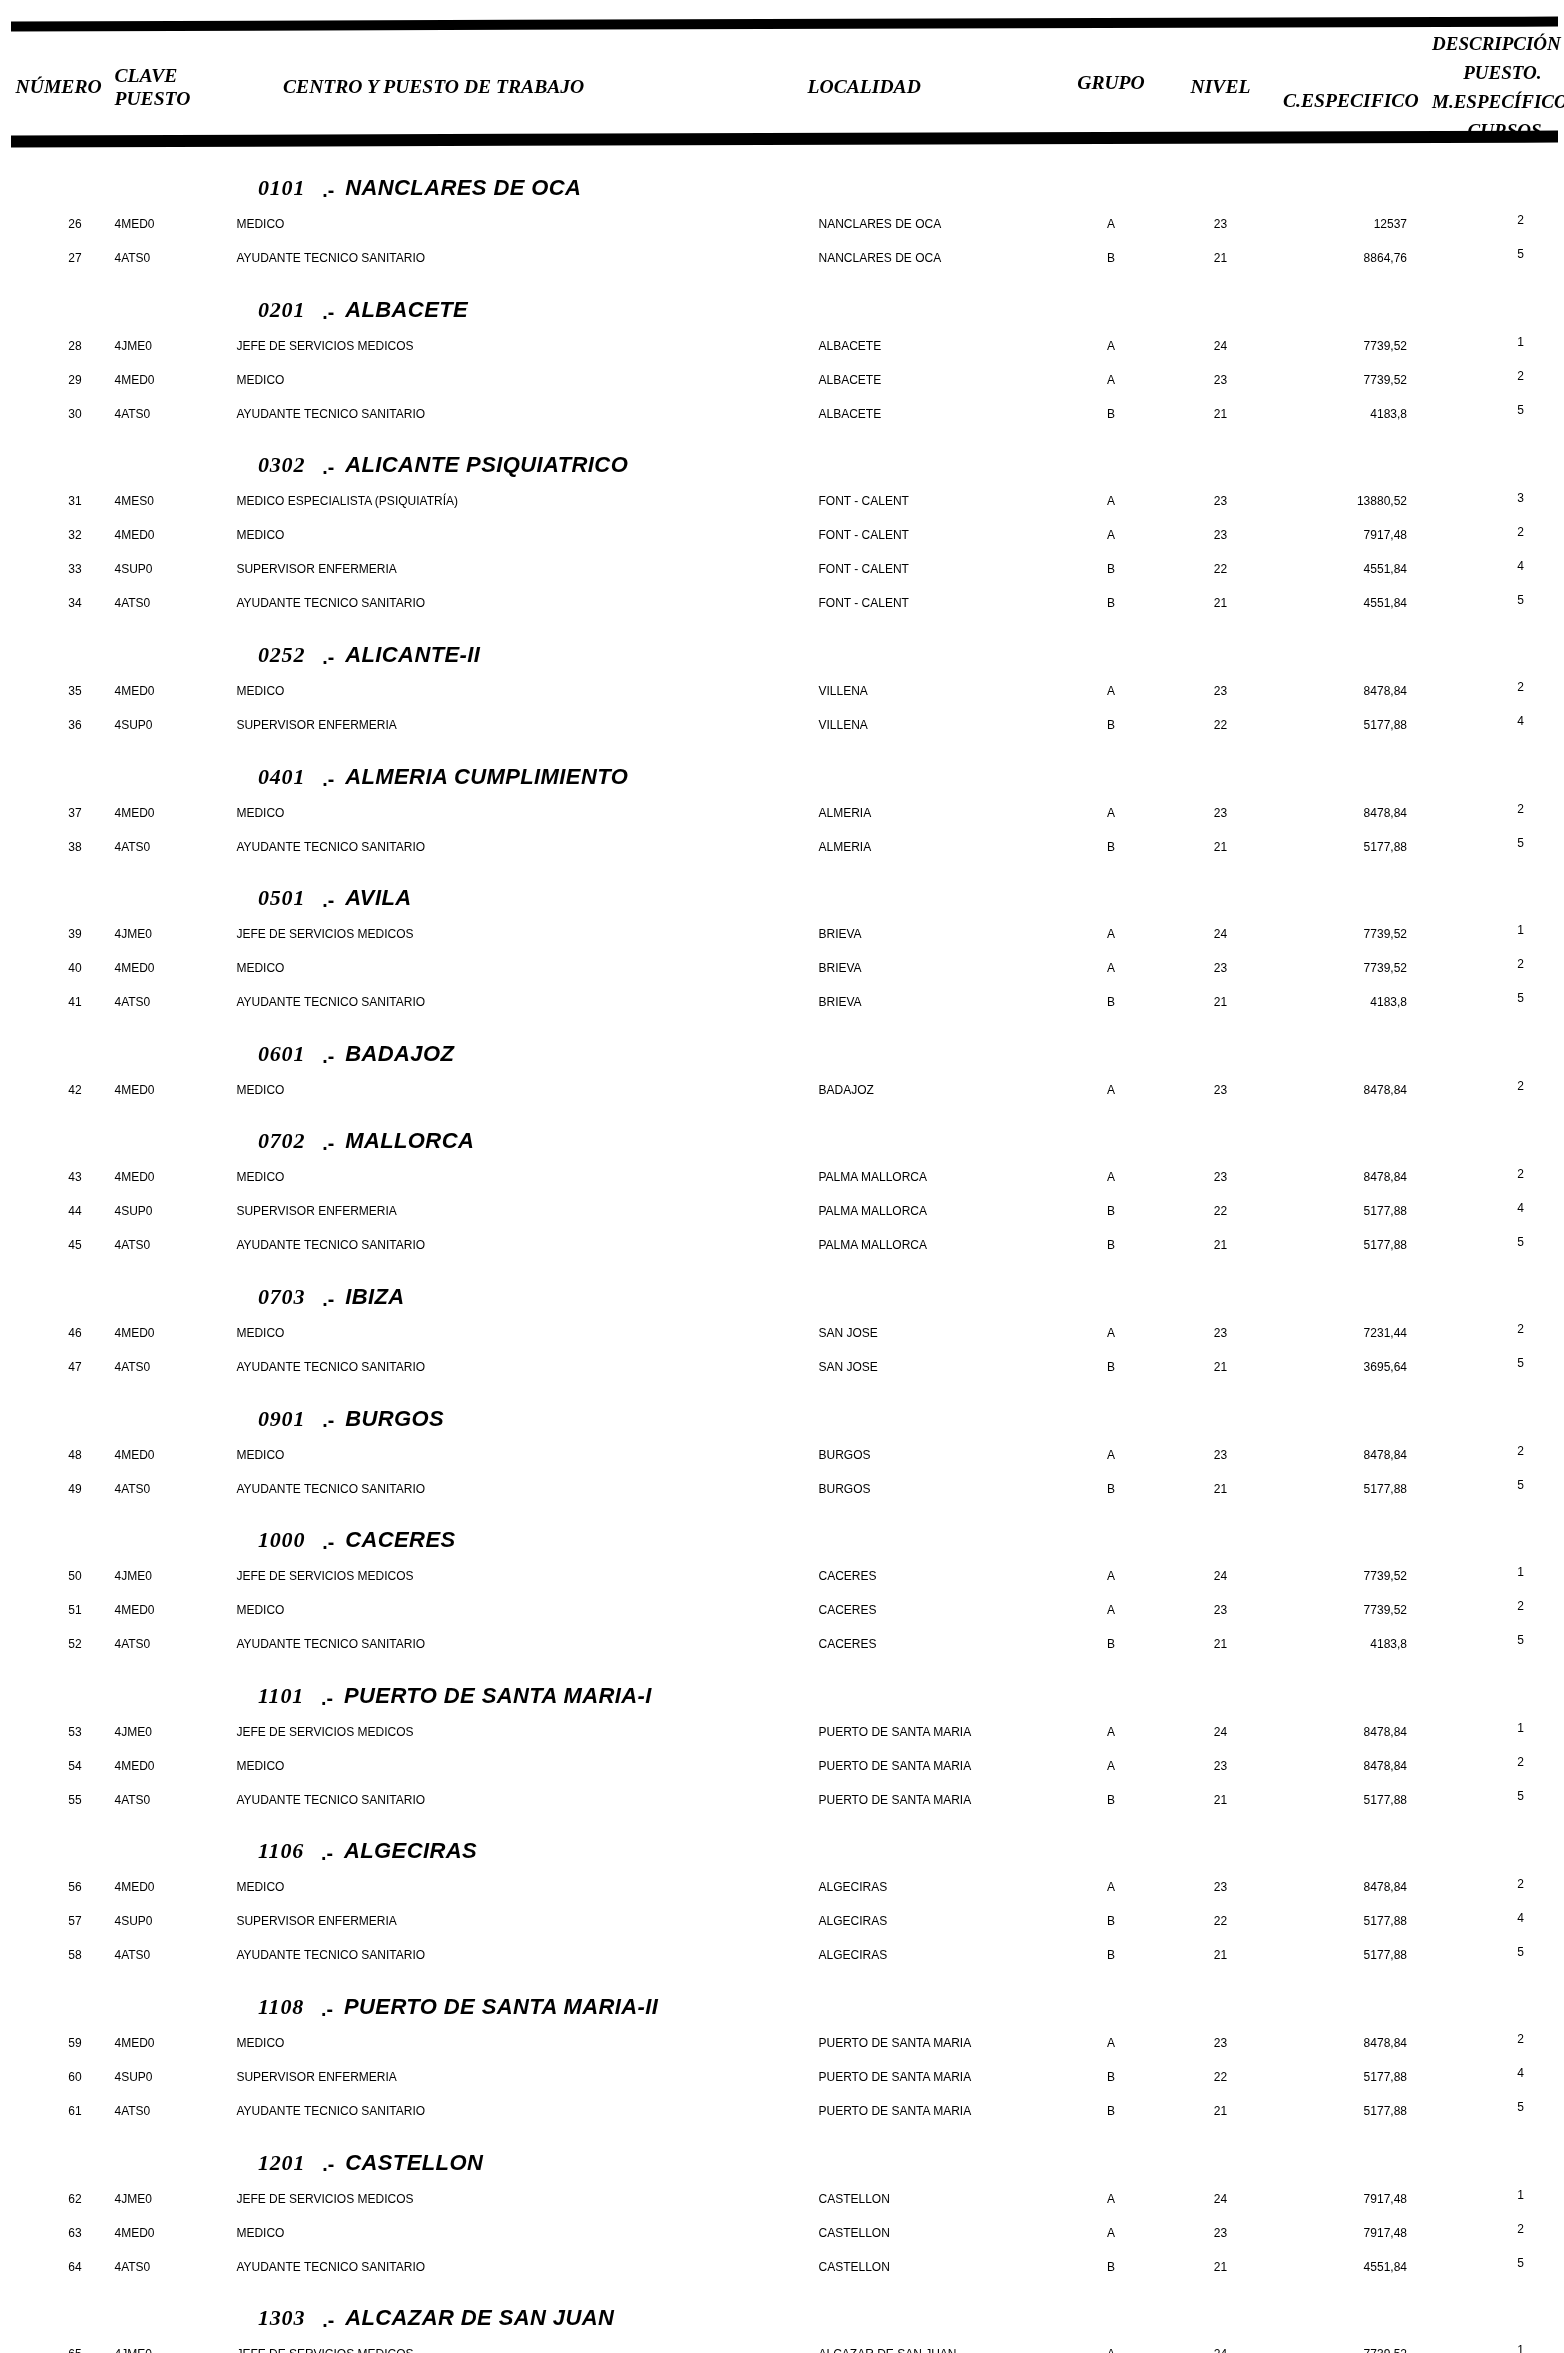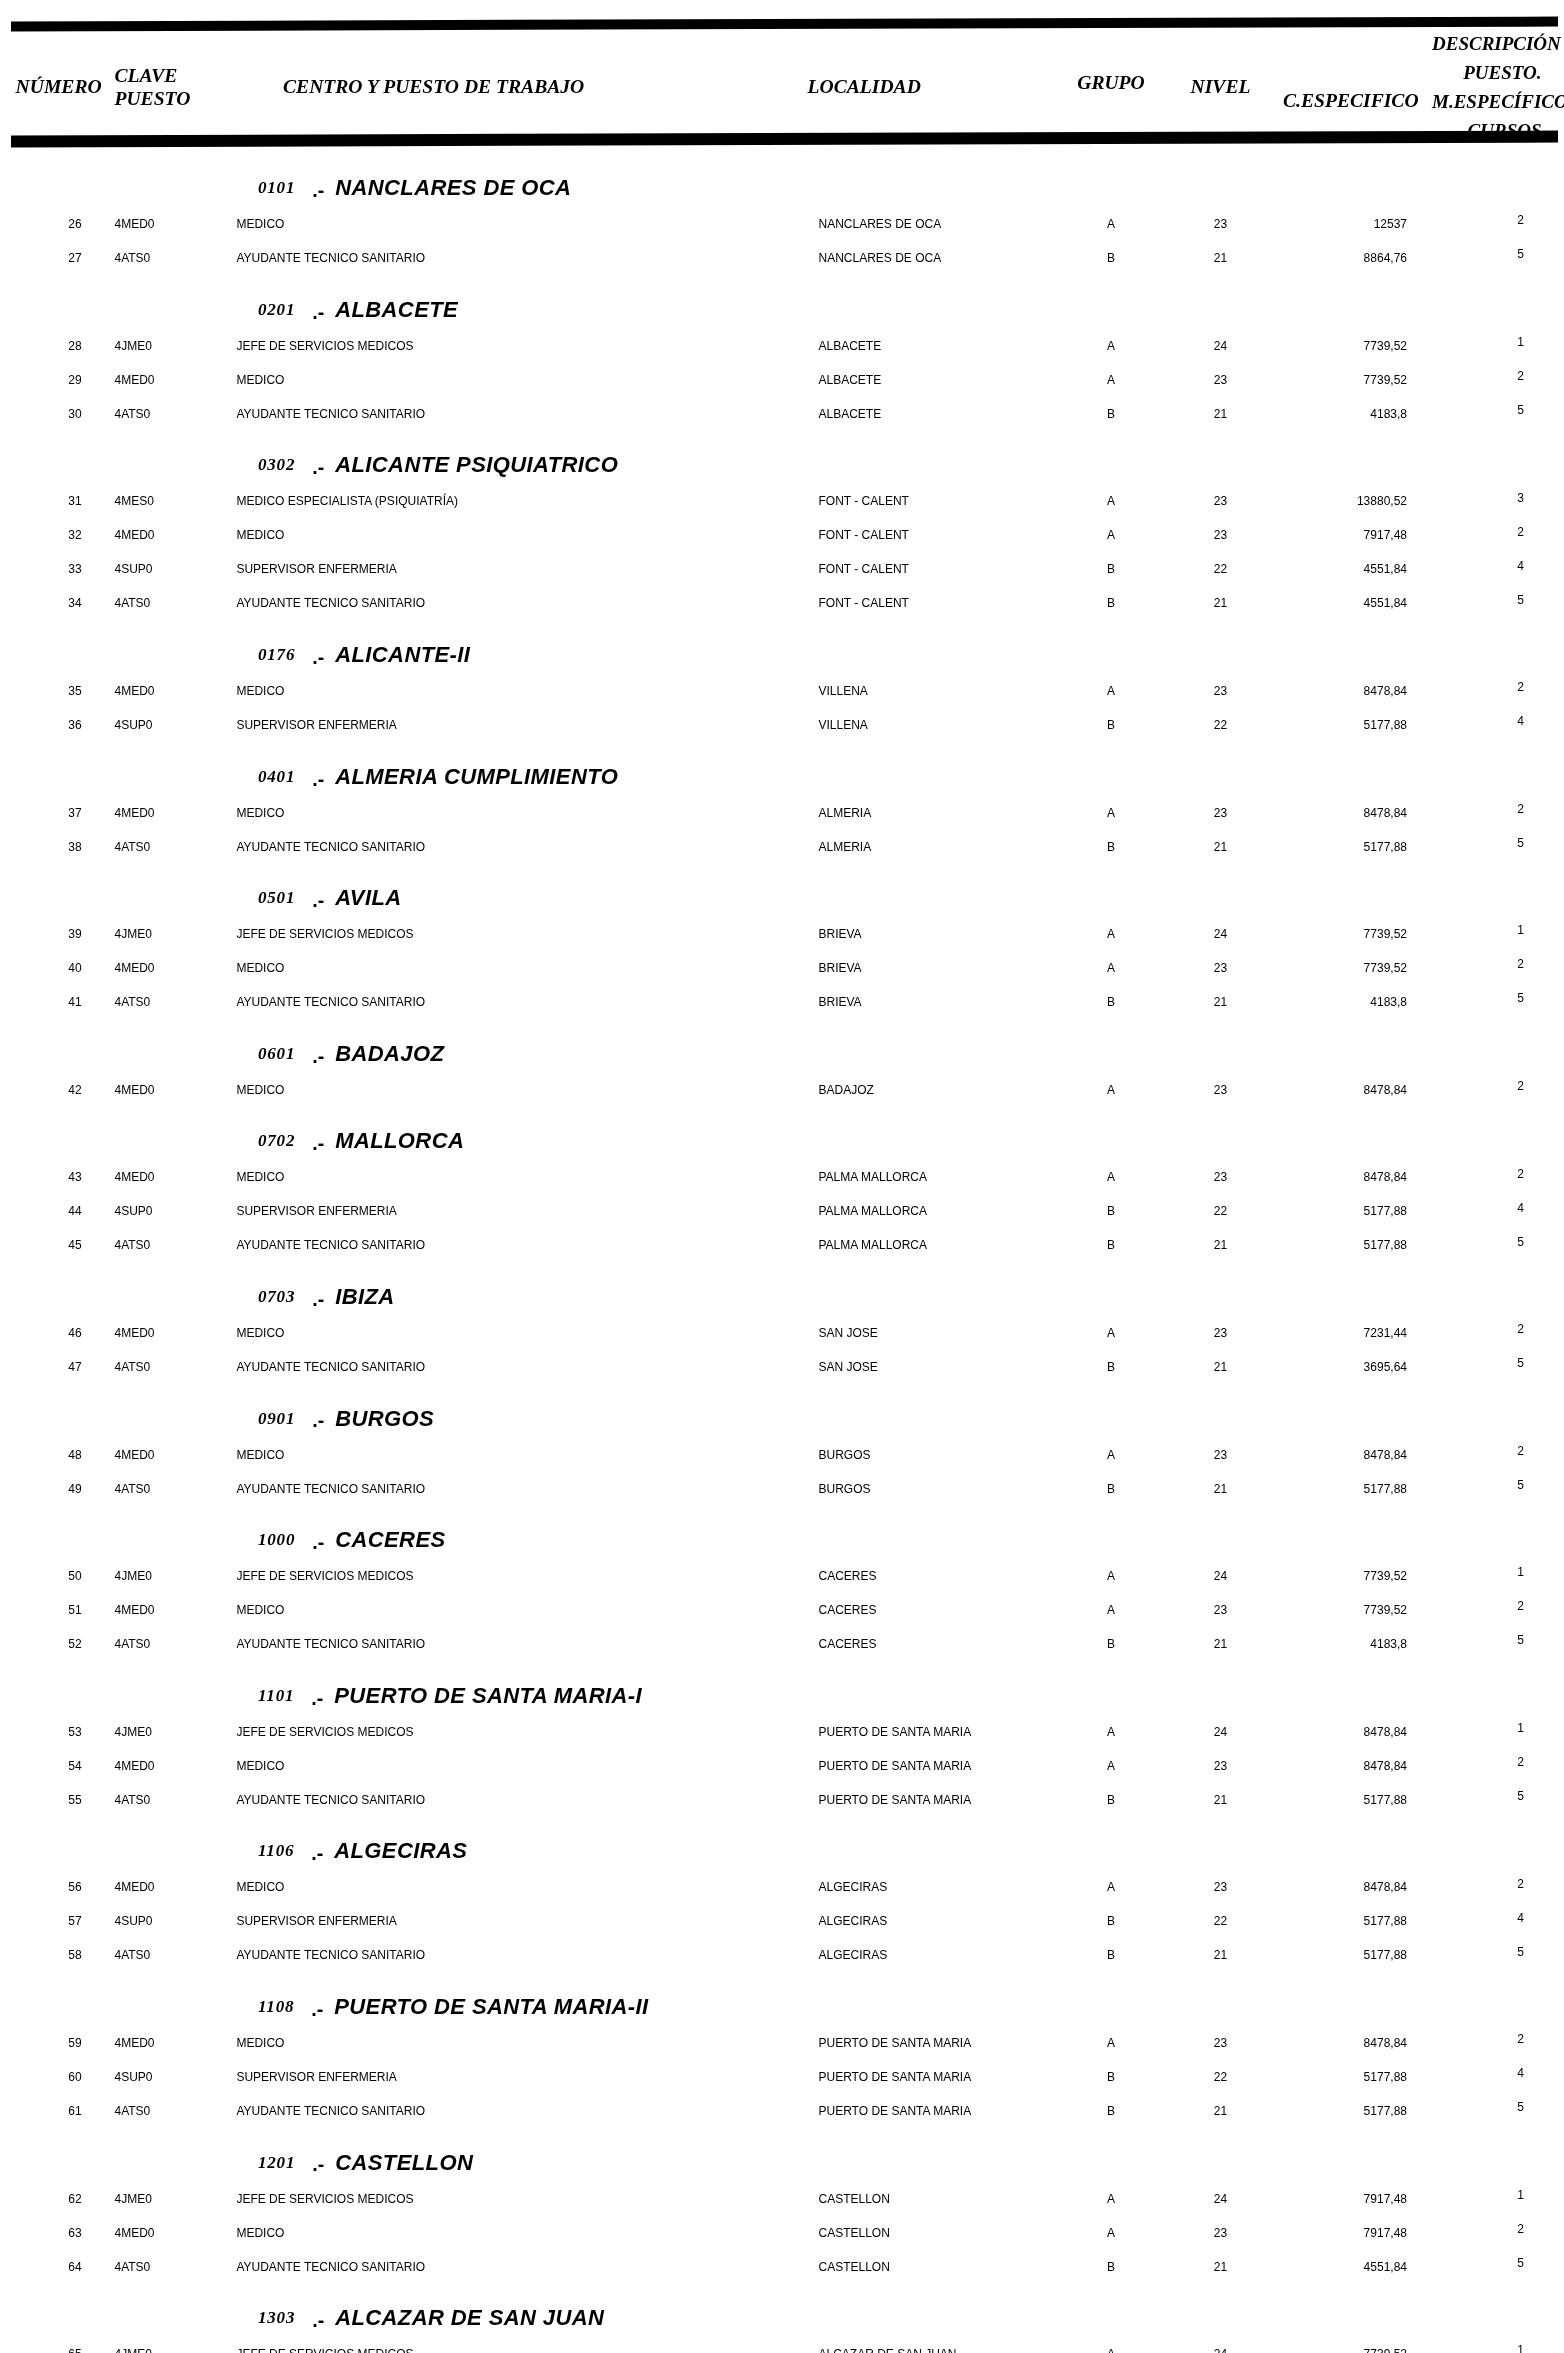--- a/index.html
+++ b/index.html
@@ -57,21 +57,21 @@
     margin-top:15.6px;
     height:38px;
     display:flex;
     align-items:center;
     padding-left:258px;
   }
   .section-code{
     font-family:"Liberation Serif", serif;
     font-style:italic;
     font-weight:bold;
-    font-size:17px;
+    font-size:22px;
     letter-spacing:0.8px;
   }
   .section-sep{
     font-family:"Liberation Sans", sans-serif;
     font-weight:bold;
     font-size:19.6px;
     margin:4.7px 11px 0 17px;
   }
   .section-name{
     font-style:italic;
@@ -223,21 +223,21 @@
         <div class="c-num">34</div>
         <div class="c-clave">4ATS0</div>
         <div class="c-centro">AYUDANTE TECNICO SANITARIO</div>
         <div class="c-localidad">FONT - CALENT</div>
         <div class="c-grupo">B</div>
         <div class="c-nivel">21</div>
         <div class="c-cespec">4551,84</div>
         <div class="c-desc">5</div>
       </div>
       <div class="section-row">
-        <div class="section-code">0176</div>
+        <div class="section-code">0252</div>
         <div class="section-sep">.-</div>
         <div class="section-name">ALICANTE-II</div>
       </div>
       <div class="data-row">
         <div class="c-num">35</div>
         <div class="c-clave">4MED0</div>
         <div class="c-centro">MEDICO</div>
         <div class="c-localidad">VILLENA</div>
         <div class="c-grupo">A</div>
         <div class="c-nivel">23</div>

